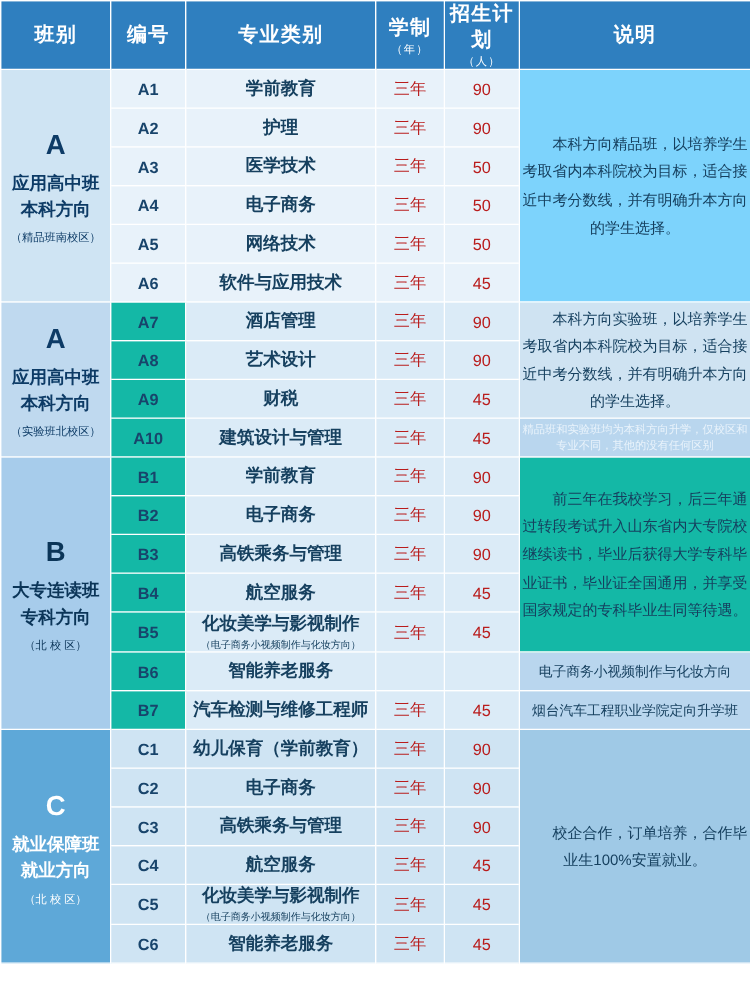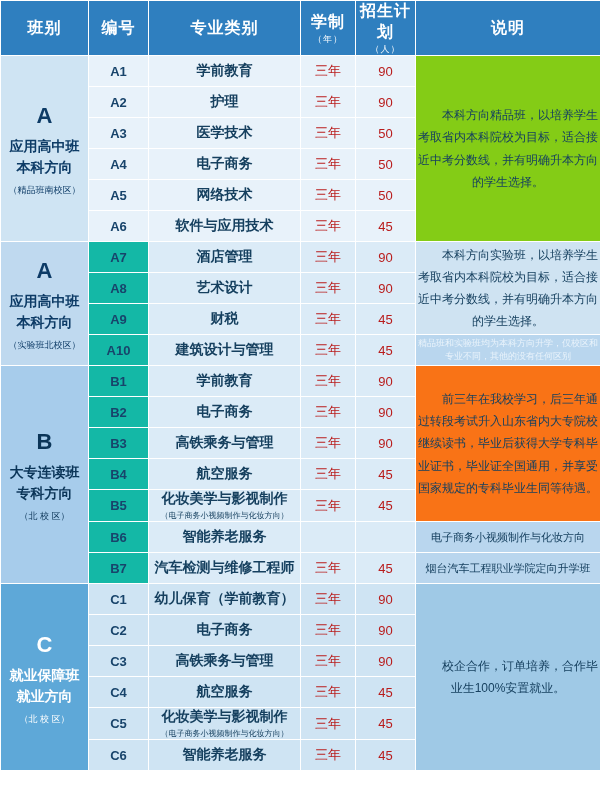--- a/index.html
+++ b/index.html
@@ -86,23 +86,23 @@
 
   
   .desc{
     font-size:12px;
     line-height:1.85;
     color:#16405f;
     text-align:left;
     padding:6px 8px;
     text-indent:2em;
   }
-  .descA{background:#84cc16;}
+  .descA{background:#7dd3fc;}
   .descA2{background:#cfe3f2;margin-left:29px;}
-  .descB{background:#f97316;}
+  .descB{background:#14b8a6;}
   .descC{background:#9fc9e6;}
   .desc-small{
     font-size:9px;
     line-height:1.5;
     text-indent:0;
     color:#e9f3fb;
     background:#b9d6ee;
     padding:4px 8px;
     text-align:left;
     margin-left:48px;

